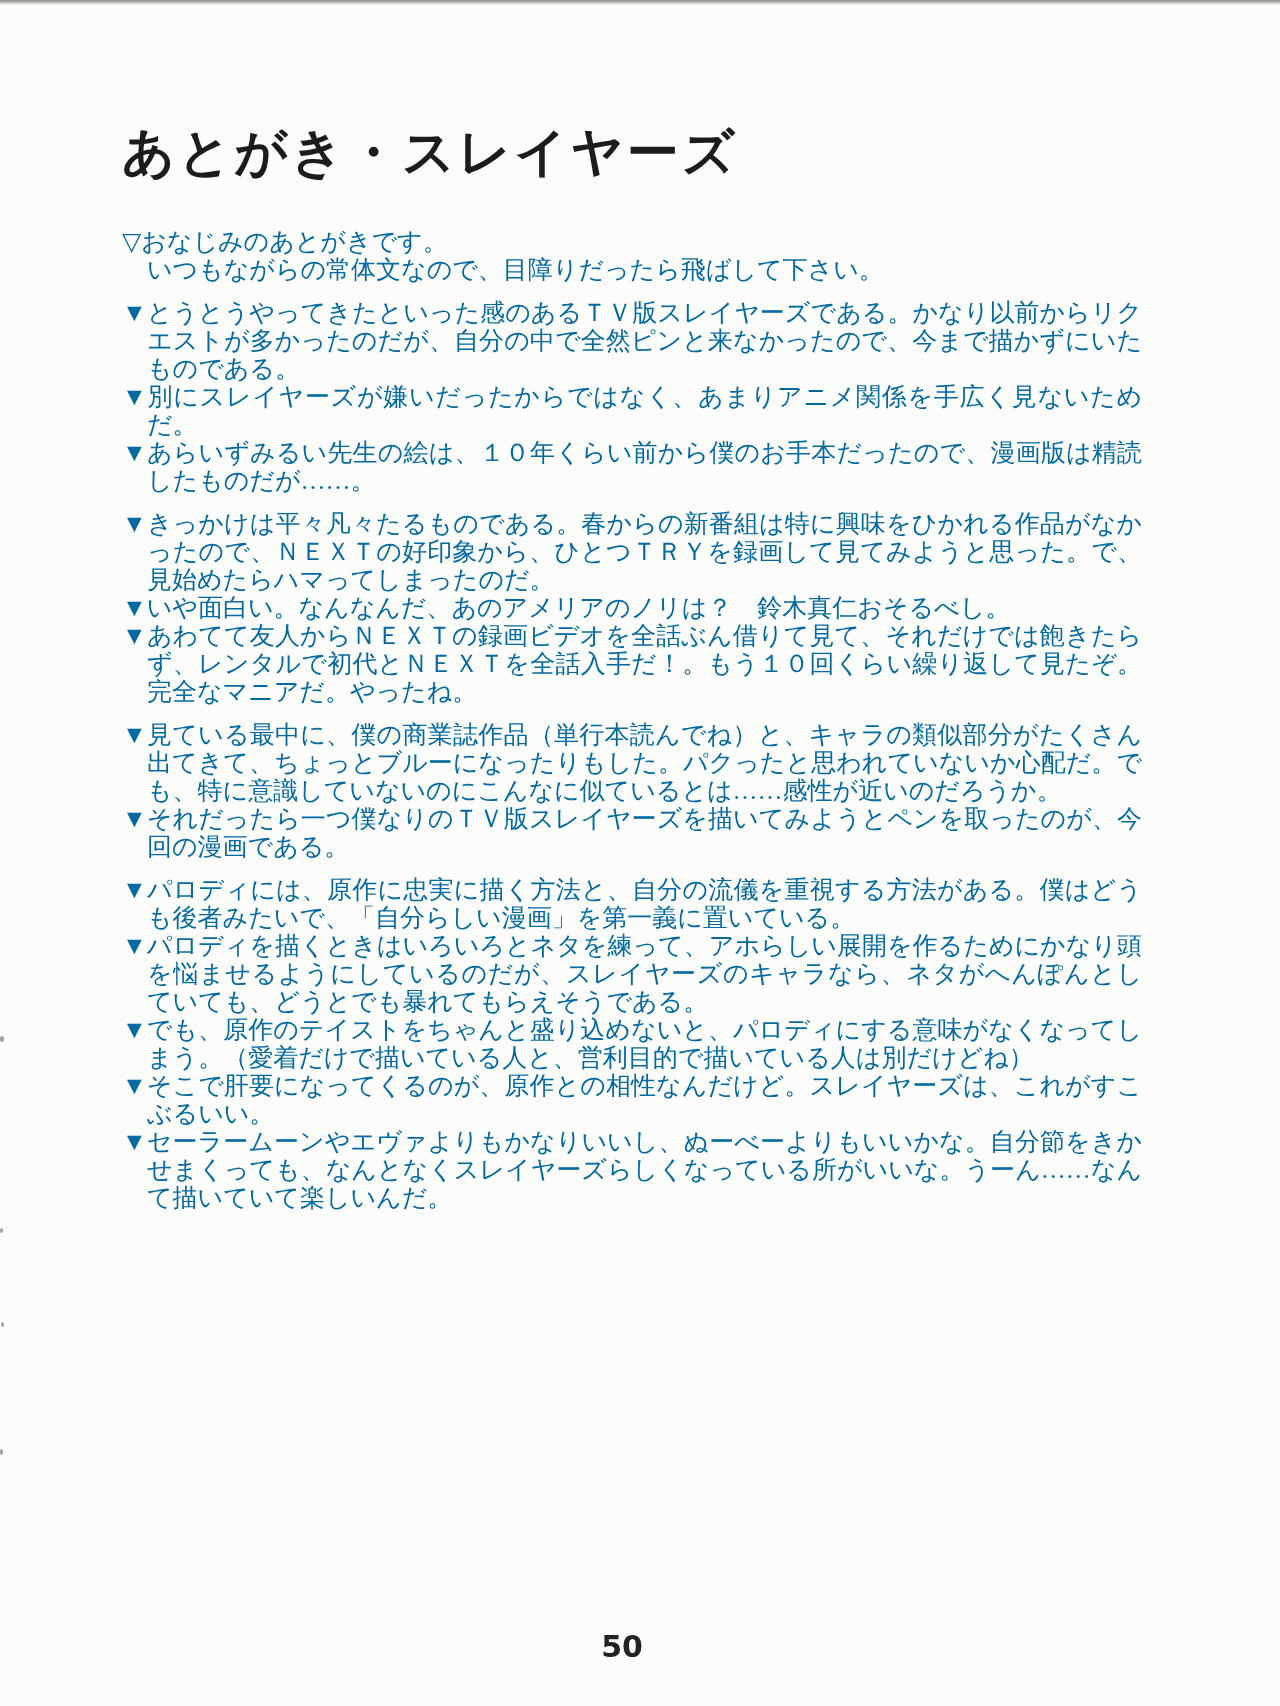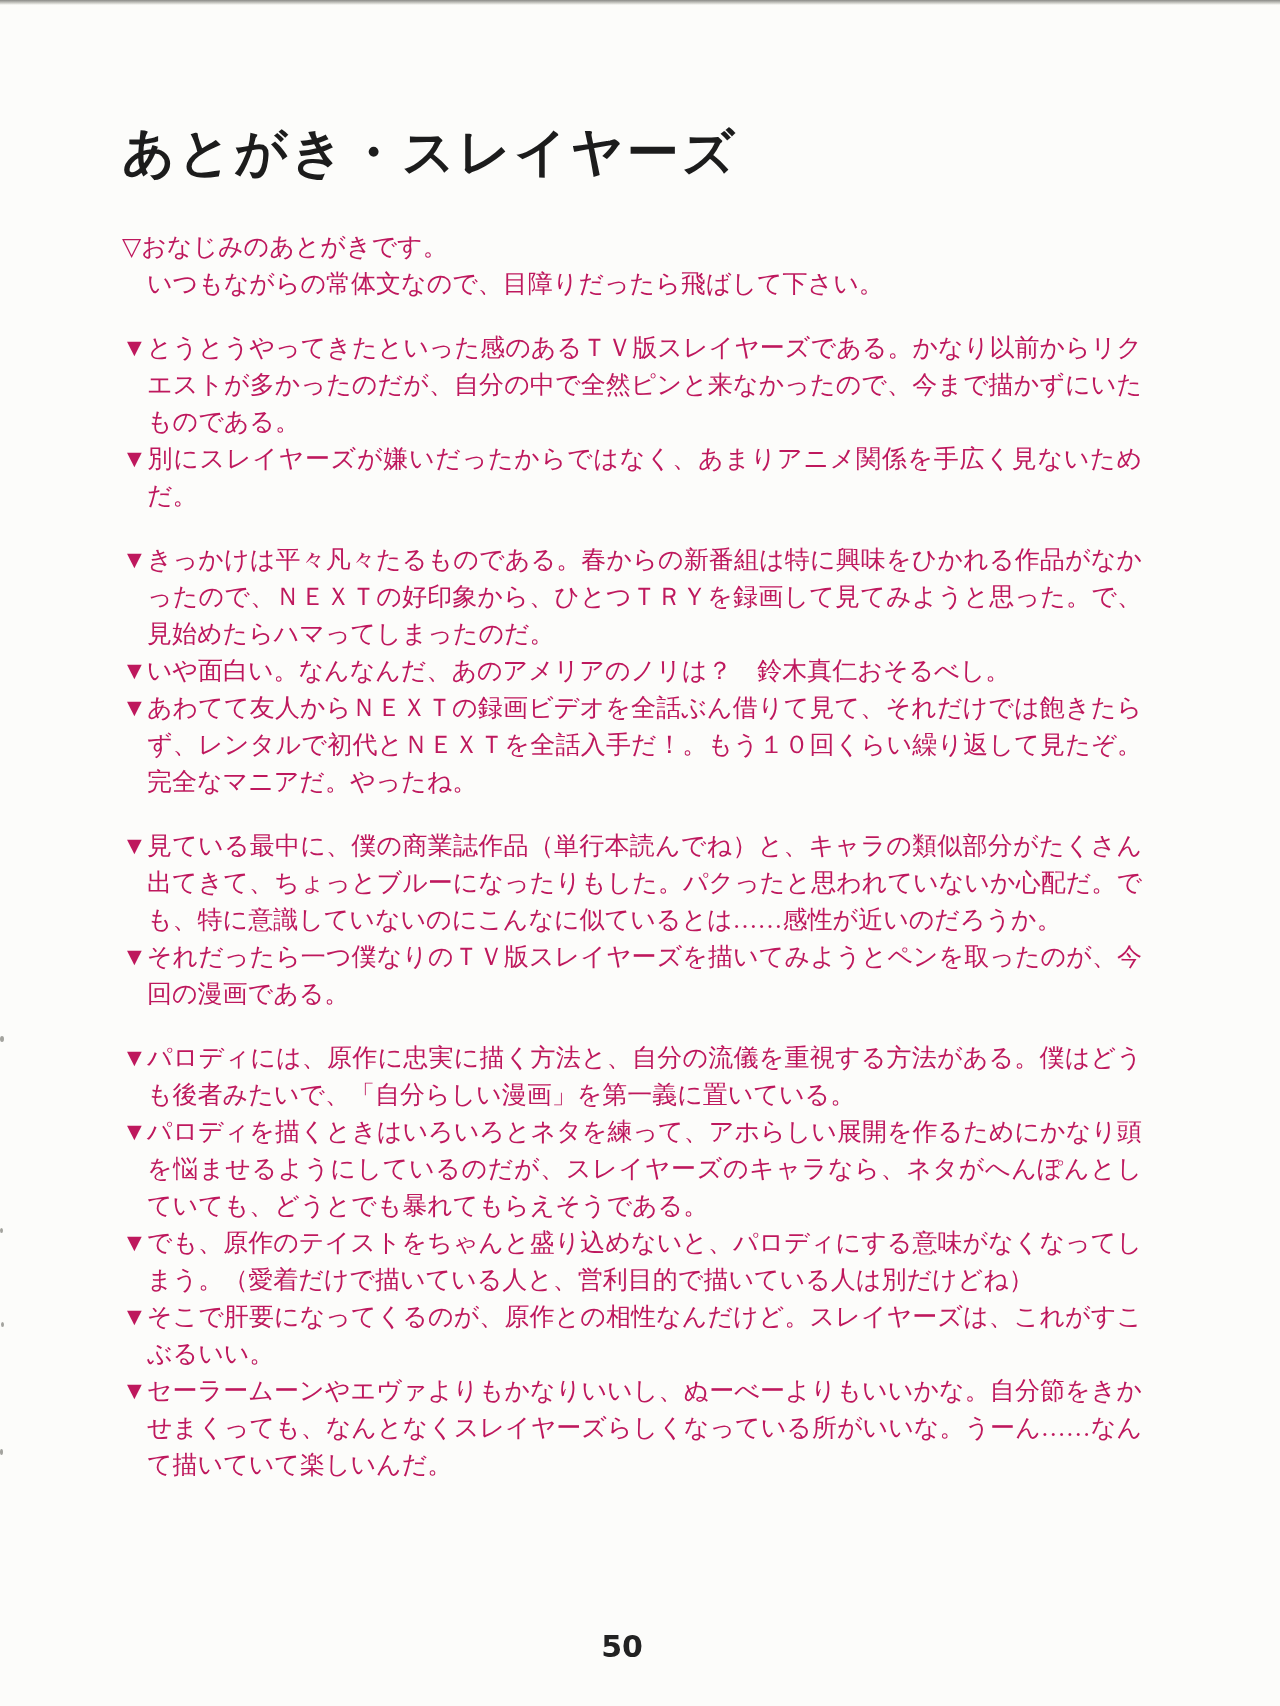--- a/index.html
+++ b/index.html
@@ -46,32 +46,32 @@
     white-space: nowrap;
   }
 
   .content {
     position: absolute;
     left: 122px;
     top: 228px;
     width: 1020px;
     font-family: "Liberation Serif", "DejaVu Serif", serif;
     font-size: 25px;
-    line-height: 37px;
+    line-height: 28px;
     text-align: justify;
-    color: #be185d;
+    color: #0369a1;
   }
   .para {
     padding-left: 1em;
     text-indent: -1em;
     white-space: pre-line;
     margin: 0;
   }
   .para.gap {
-    margin-top: 27px;
+    margin-top: 15px;
   }
 
   .page-number {
     position: absolute;
     left: 0;
     right: 36px;
     bottom: 42px;
     text-align: center;
     font-family: "DejaVu Sans", "Liberation Sans", sans-serif;
     font-weight: bold;
@@ -90,20 +90,21 @@
   <div class="speck s3"></div>
   <div class="speck s4"></div>
 
   <h1 class="title">あとがき・スレイヤーズ</h1>
 
   <div class="content">
     <p class="para">▽おなじみのあとがきです。
 いつもながらの常体文なので、目障りだったら飛ばして下さい。</p>
     <p class="para gap">▼とうとうやってきたといった感のあるＴＶ版スレイヤーズである。かなり以前からリクエストが多かったのだが、自分の中で全然ピンと来なかったので、今まで描かずにいたものである。</p>
     <p class="para">▼別にスレイヤーズが嫌いだったからではなく、あまりアニメ関係を手広く見ないためだ。</p>
+    <p class="para">▼あらいずみるい先生の絵は、１０年くらい前から僕のお手本だったので、漫画版は精読したものだが……。</p>
     <p class="para gap">▼きっかけは平々凡々たるものである。春からの新番組は特に興味をひかれる作品がなかったので、ＮＥＸＴの好印象から、ひとつＴＲＹを録画して見てみようと思った。で、見始めたらハマってしまったのだ。</p>
     <p class="para">▼いや面白い。なんなんだ、あのアメリアのノリは？　鈴木真仁おそるべし。</p>
     <p class="para">▼あわてて友人からＮＥＸＴの録画ビデオを全話ぶん借りて見て、それだけでは飽きたらず、レンタルで初代とＮＥＸＴを全話入手だ！。もう１０回くらい繰り返して見たぞ。完全なマニアだ。やったね。</p>
     <p class="para gap">▼見ている最中に、僕の商業誌作品（単行本読んでね）と、キャラの類似部分がたくさん出てきて、ちょっとブルーになったりもした。パクったと思われていないか心配だ。でも、特に意識していないのにこんなに似ているとは……感性が近いのだろうか。</p>
     <p class="para">▼それだったら一つ僕なりのＴＶ版スレイヤーズを描いてみようとペンを取ったのが、今回の漫画である。</p>
     <p class="para gap">▼パロディには、原作に忠実に描く方法と、自分の流儀を重視する方法がある。僕はどうも後者みたいで、「自分らしい漫画」を第一義に置いている。</p>
     <p class="para">▼パロディを描くときはいろいろとネタを練って、アホらしい展開を作るためにかなり頭を悩ませるようにしているのだが、スレイヤーズのキャラなら、ネタがへんぽんとしていても、どうとでも暴れてもらえそうである。</p>
     <p class="para">▼でも、原作のテイストをちゃんと盛り込めないと、パロディにする意味がなくなってしまう。（愛着だけで描いている人と、営利目的で描いている人は別だけどね）</p>
     <p class="para">▼そこで肝要になってくるのが、原作との相性なんだけど。スレイヤーズは、これがすこぶるいい。</p>
     <p class="para">▼セーラームーンやエヴァよりもかなりいいし、ぬーべーよりもいいかな。自分節をきかせまくっても、なんとなくスレイヤーズらしくなっている所がいいな。うーん……なんて描いていて楽しいんだ。</p>

